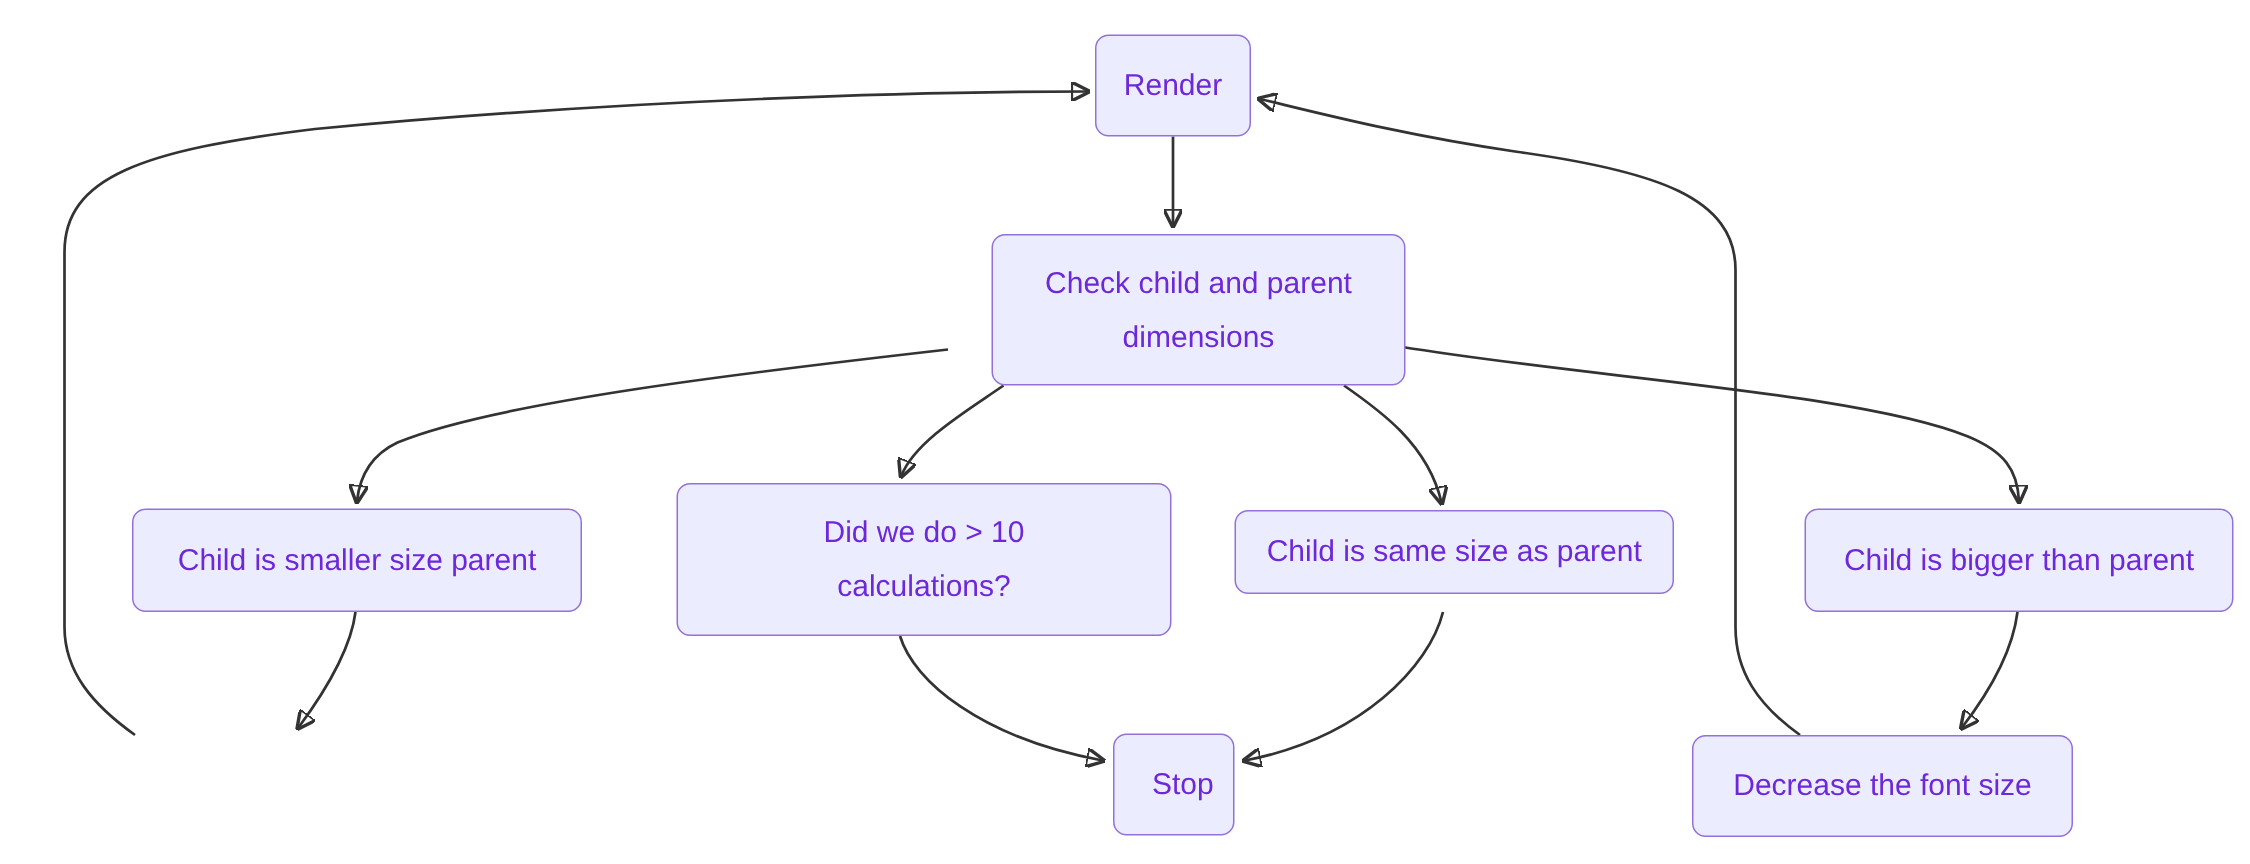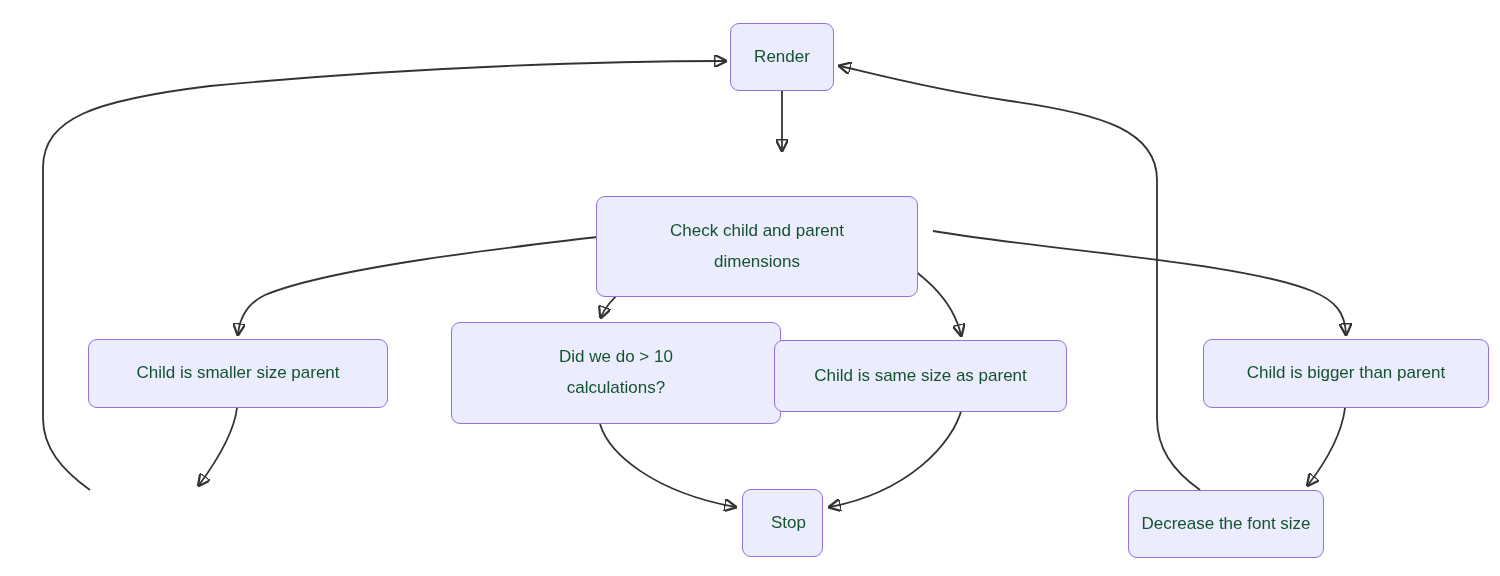--- a/index.html
+++ b/index.html
@@ -26,22 +26,22 @@
     fill: none;
     stroke: #333333;
     stroke-width: 1.8px;
   }
   .node {
     position: absolute;
     box-sizing: border-box;
     background: #ECECFF;
     border: 1.5px solid #9370DB;
     border-radius: 9px;
-    color: #14532d;
-    font-size: 17px;
+    color: #6d28d9;
+    font-size: 20px;
     line-height: 1.8;
     display: flex;
     align-items: center;
     justify-content: center;
     text-align: center;
     white-space: pre-line;
   }
 </style>
 </head>
 <body>
@@ -73,30 +73,30 @@
 
     <path d="M 1345 408 C 1342 432 1328 459 1308 485" marker-end="url(#arrow)"></path>
 
     <path d="M 90 490 C 62 470 43 448 43 418 L 43 168 C 43 118 95 100 210 86 C 420 66 620 61 725 61" marker-end="url(#arrow)"></path>
 
     <path d="M 1200 490 C 1172 470 1157 448 1157 418 L 1157 180 C 1157 132 1105 114 1010 101 C 935 90 878 75 840 66" marker-end="url(#arrow)"></path>
   </svg>
 
   <div class="node" style="left:730px; top:23px; width:104px; height:68px;">Render</div>
 
-  <div class="node" style="left:596px; top:156px; width:322px; height:101px;margin-top:40px;">Check child and parent
+  <div class="node" style="left:661px; top:156px; width:276px; height:101px;">Check child and parent
 dimensions</div>
 
   <div class="node" style="left:88px; top:339px; width:300px; height:69px;">Child is smaller size parent</div>
 
   <div class="node" style="left:451px; top:322px; width:330px; height:102px;">Did we do &gt; 10
 calculations?</div>
 
-  <div class="node" style="left:774px; top:340px; width:293px; height:72px;">Child is same size as parent</div>
+  <div class="node" style="left:823px; top:340px; width:293px; height:56px;">Child is same size as parent</div>
 
   <div class="node" style="left:1203px; top:339px; width:286px; height:69px;">Child is bigger than parent</div>
 
 
   <div class="node" style="left:742px; top:489px; width:81px; height:68px;padding-left:12px;">Stop</div>
 
-  <div class="node" style="left:1128px; top:490px; width:196px; height:68px;">Decrease the font size</div>
+  <div class="node" style="left:1128px; top:490px; width:254px; height:68px;">Decrease the font size</div>
 
 </div>
 
 </body></html>

